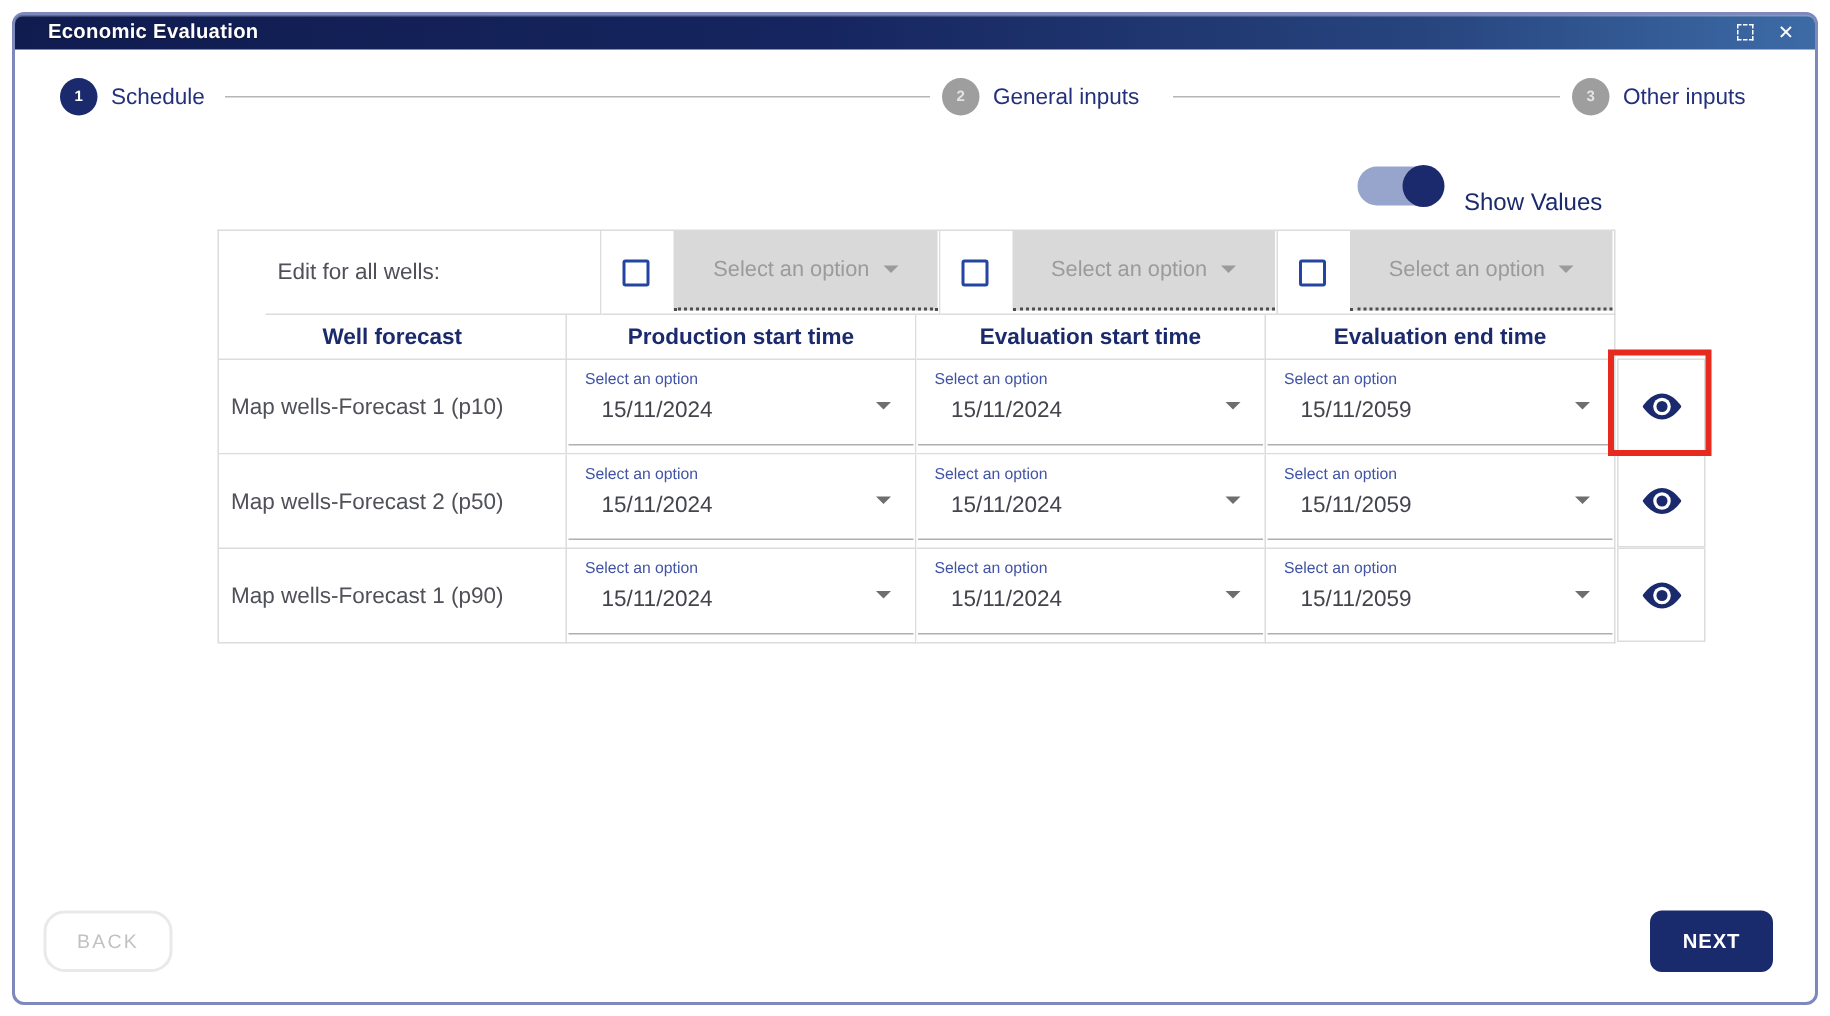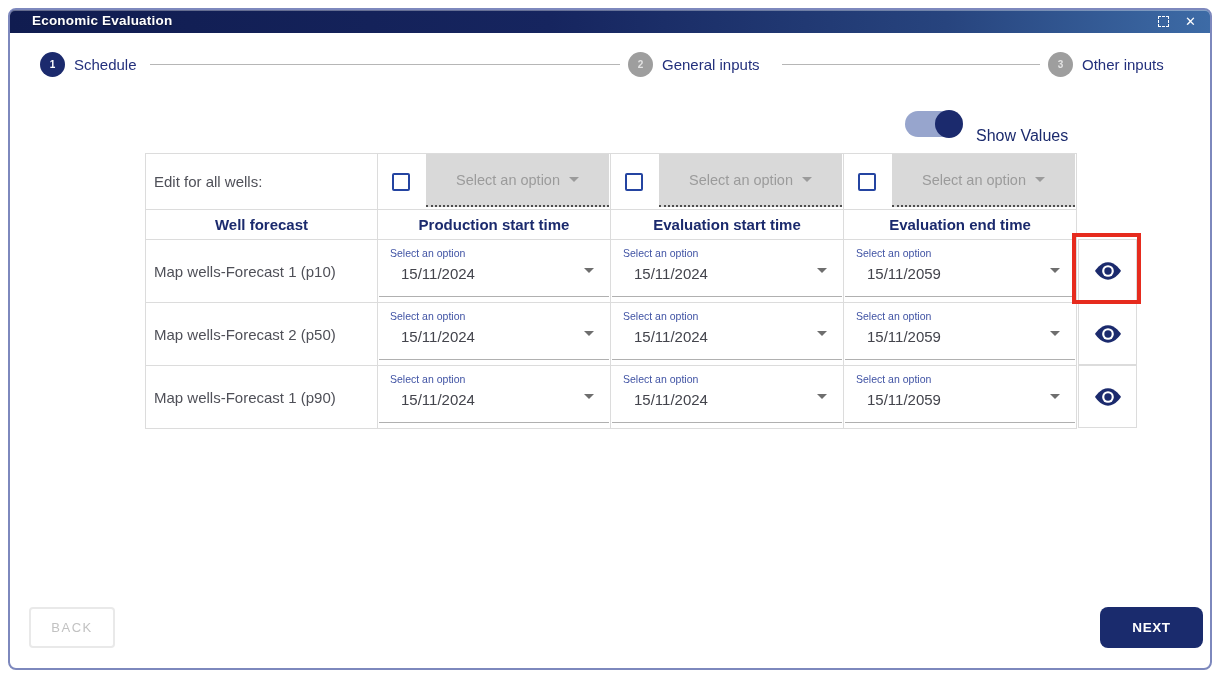--- a/index.html
+++ b/index.html
@@ -39,21 +39,21 @@
 
   
   .grid { position:absolute; left:135px; top:143px; width:932px; height:276px;
           border-top:1px solid #dcdcdc; border-left:1px solid #dcdcdc;
           display:flex; flex-direction:column; }
   .grow { display:flex; }
   .cell { border-right:1px solid #dcdcdc; border-bottom:1px solid #dcdcdc; position:relative; background:#fff; }
   .c1 { width:232px; } .c2,.c3 { width:233px; } .c4 { width:233px; }
   .row-edit { height:56px; } .row-head { height:30px; } .row-data { height:63px; }
 
-  .edit-label { display:flex; align-items:center; padding-left:8px; font-size:15px; color:#4f5058; }
+  .edit-label { display:flex; align-items:center; padding-left:8px; font-size:15px; color:#4f5058;margin-left:31px; }
   .checkbox { position:absolute; left:14px; top:19px; width:18px; height:18px;
               border:2px solid #2444a1; border-radius:2px; background:#fff; cursor:pointer; }
   .dd-disabled { position:absolute; left:48px; right:1px; top:0; bottom:2px;
                  background:#d9d9d9; border-bottom:2px dotted #4e4e4e;
                  display:flex; align-items:center; justify-content:center; gap:9px;
                  font-size:14.5px; color:#9b9b9b; }
   .caret { width:0; height:0; border-left:5px solid transparent; border-right:5px solid transparent;
            border-top:5px solid #9b9b9b; display:inline-block; }
 
   .head-cell { display:flex; align-items:center; justify-content:center;
@@ -70,24 +70,24 @@
 
   .eye-cell { position:absolute; width:59px; height:63px; left:1068px; background:#fff;
               border:1px solid #dcdcdc; display:flex; align-items:center; justify-content:center; cursor:pointer; }
   .eye-cell.r1 { top:229px; } .eye-cell.r2 { top:292px; } .eye-cell.r3 { top:355px; }
 
   .annotation { position:absolute; left:1062px; top:223px; width:69px; height:71px;
                 border:4px solid #e62b1e; pointer-events:none; z-index:10; }
 
   
   .btn-back { position:absolute; left:19px; top:597px; width:86px; height:41px;
-              background:#fff; border:2px solid #e9e9e9; border-radius:4px;
+              background:#fff; border:2px solid #e9e9e9; border-radius:14px;
               color:#c2c2c2; font-size:13px; letter-spacing:1.5px; font-weight:500;
               display:flex; align-items:center; justify-content:center; }
-  .btn-next { position:absolute; left:1090px; top:597px; width:103px; height:41px;
+  .btn-next { position:absolute; left:1090px; top:597px; width:82px; height:41px;
               background:#1a2b6d; border:none; border-radius:8px;
               color:#fff; font-size:13.5px; font-weight:bold; letter-spacing:.6px;
               display:flex; align-items:center; justify-content:center; cursor:pointer; }
 </style>
 </head>
 <body>
 
 <div class="stage">
   <div class="modal">
 

